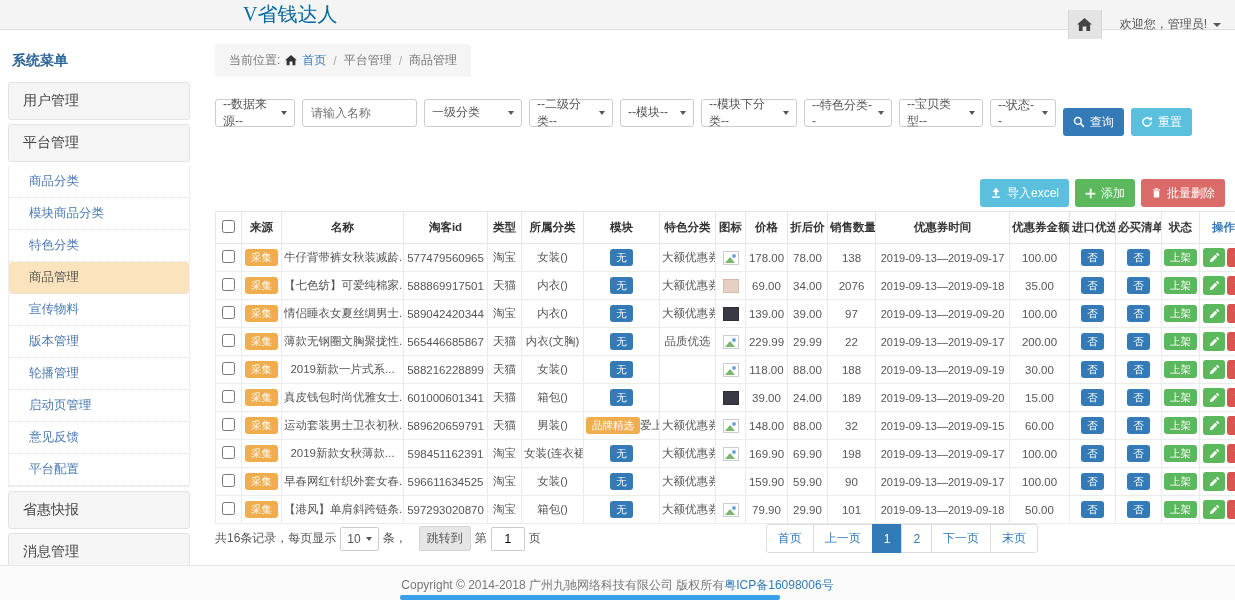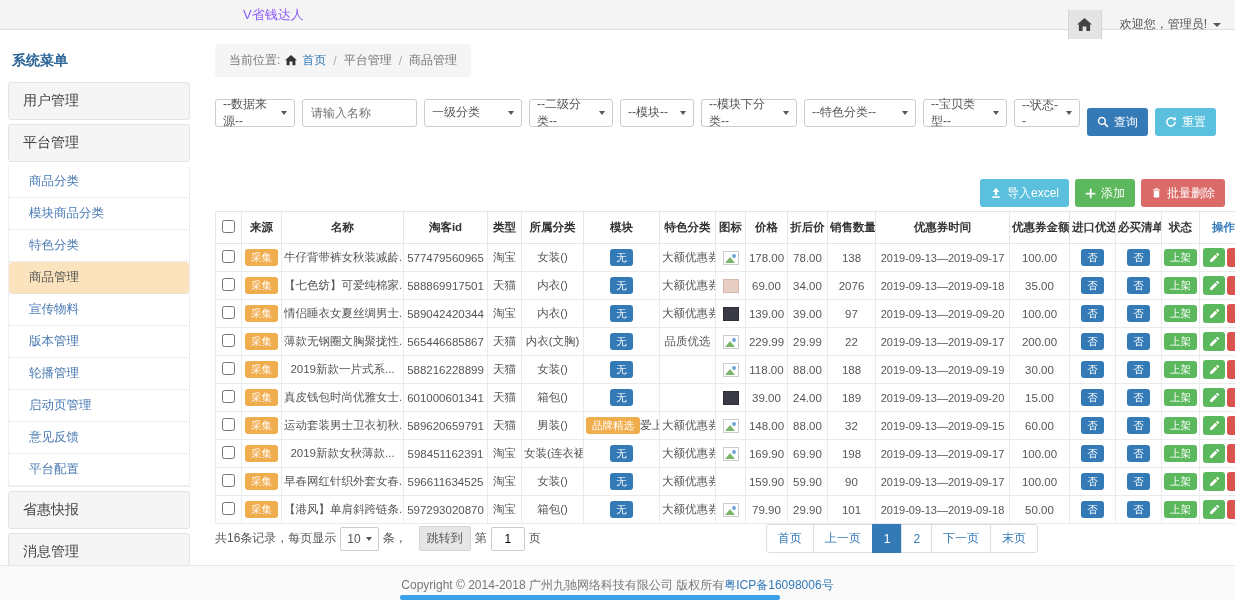--- a/index.html
+++ b/index.html
@@ -1,21 +1,21 @@
 <!DOCTYPE html>
 <html><head>
 <meta charset="utf-8">
 <style>
   * { box-sizing: border-box; margin: 0; padding: 0; }
   body { font-family: "Liberation Sans", "DejaVu Sans", sans-serif; background:#fff; }
   .screen { width:1235px; height:600px; position:relative; overflow:hidden; background:#fff; font-size:12px; color:#333; }
 
   
   .top-header { height:30px; background:#f4f4f4; border-bottom:1px solid #ddd; display:flex; align-items:center; }
-  .brand { margin-left:243px; font-size:13px; color:#8b5cf6; }
+  .brand { margin-left:243px; font-size:20px; color:#0369a1;font-family:Liberation Serif, serif; }
   .header-right { margin-left:auto; display:flex; align-items:center; height:100%;margin-top:20px; }
   .home-btn { width:34px; height:100%; background:#e4e4e4; border-left:1px solid #d5d5d5; border-right:1px solid #d5d5d5; display:flex; align-items:center; justify-content:center; cursor:pointer; }
   .welcome { padding:0 14px 0 18px; color:#555; display:flex; align-items:center; gap:6px; cursor:pointer; }
   .caret-down { display:inline-block; width:0; height:0; border-left:4px solid transparent; border-right:4px solid transparent; border-top:4px solid #555; }
 
   
   .body-row { display:flex; align-items:flex-start; }
 
   
   .sidebar { width:182px; margin:14px 0 0 8px; flex:none; }
@@ -156,21 +156,21 @@
               <span class="sel-caret"></span>
             </div><div class="f-select" style="width: 84px;">
               <span>--二级分类--</span>
               <span class="sel-caret"></span>
             </div><div class="f-select" style="width: 74px;">
               <span>--模块--</span>
               <span class="sel-caret"></span>
             </div><div class="f-select" style="width: 96px;">
               <span>--模块下分类--</span>
               <span class="sel-caret"></span>
-            </div><div class="f-select" style="width: 112px;">
+            </div><div class="f-select" style="width: 88px;">
               <span>--特色分类--</span>
               <span class="sel-caret"></span>
             </div><div class="f-select" style="width: 84px;">
               <span>--宝贝类型--</span>
               <span class="sel-caret"></span>
             </div><div class="f-select" style="width: 66px;">
               <span>--状态--</span>
               <span class="sel-caret"></span>
             </div></span>
         <button class="btn btn-primary">

